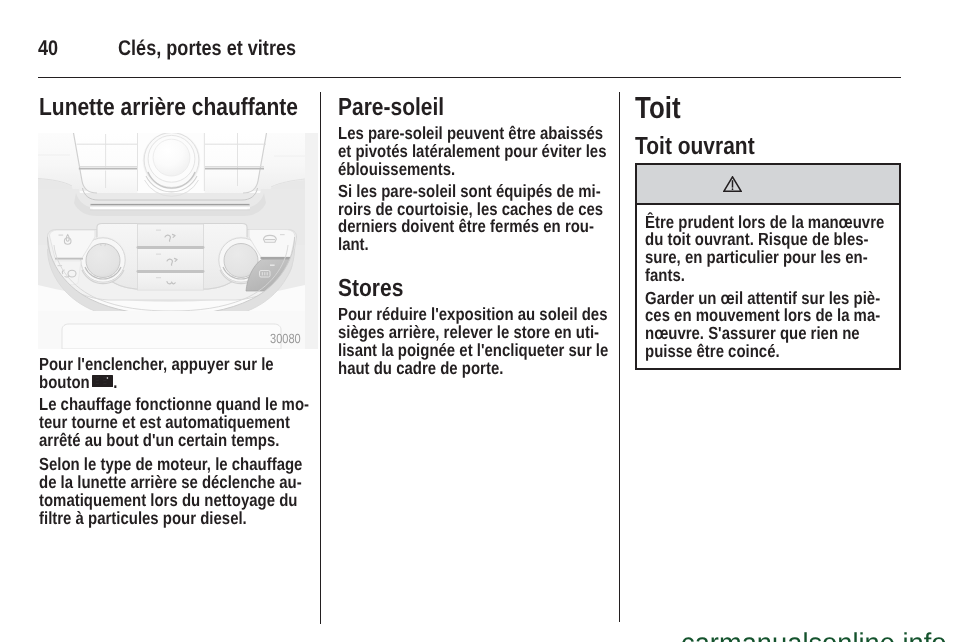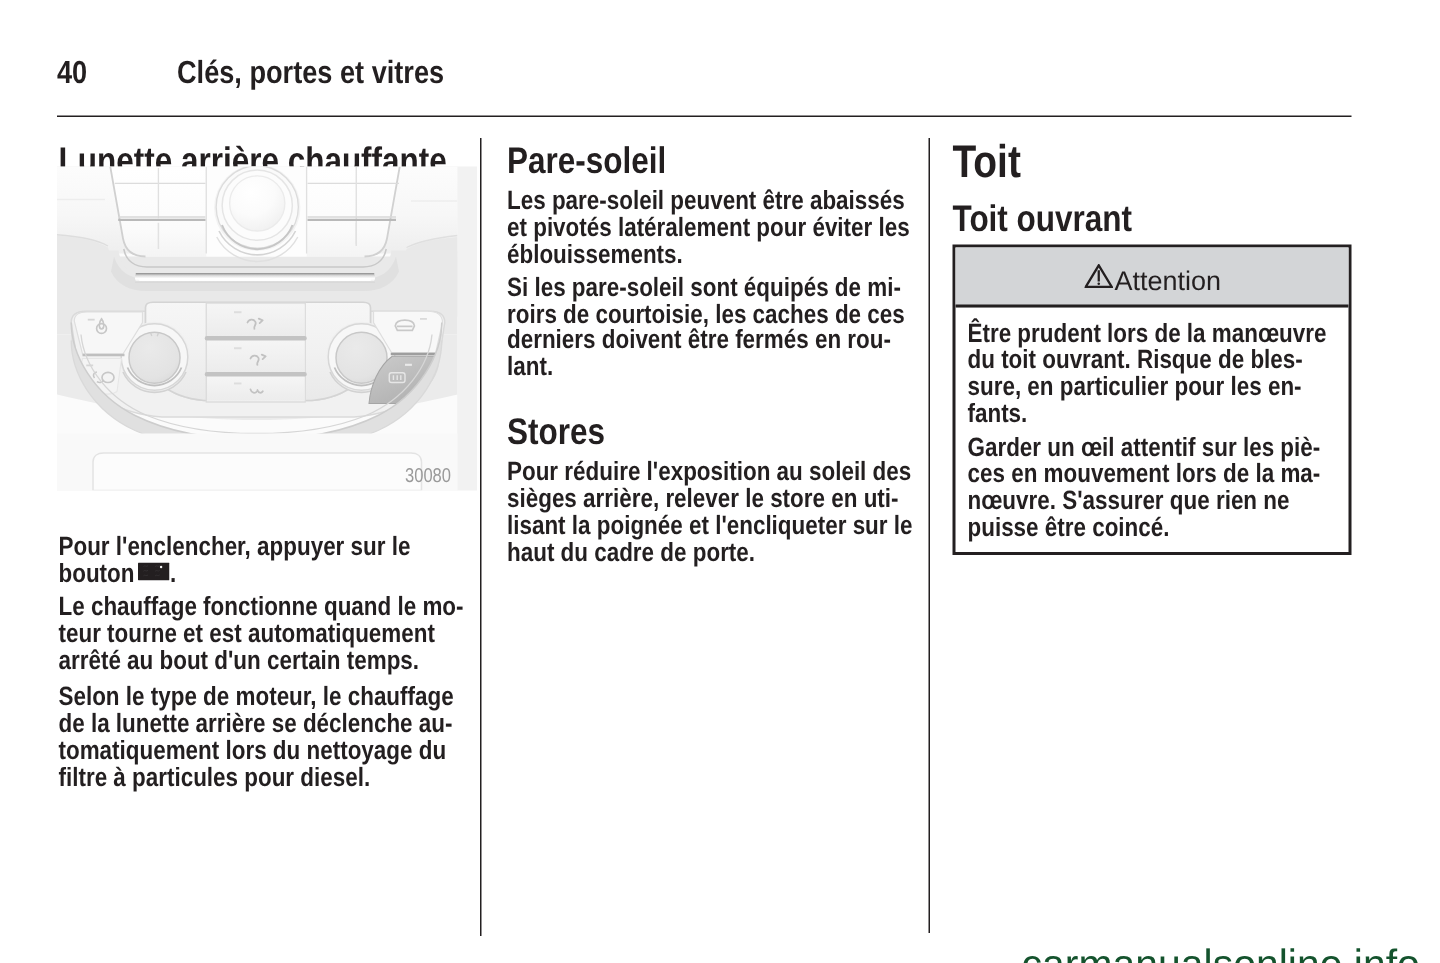--- a/index.html
+++ b/index.html
@@ -18,21 +18,21 @@
   .vsep{position:absolute;width:1.4px;background:#231f20;}
 
   .h-sec{position:absolute;font-size:24.7px;font-weight:bold;line-height:24.7px;white-space:nowrap;
          transform:scaleX(0.85);transform-origin:0 0;}
   .h-main{position:absolute;font-size:30.5px;font-weight:bold;line-height:30.5px;white-space:nowrap;
          transform:scaleX(0.85);transform-origin:0 0;}
   .body{position:absolute;font-size:17.6px;font-weight:bold;line-height:17.85px;white-space:pre;
          transform:scaleX(0.85);transform-origin:0 0;}
 
   
-  .figure{position:absolute;left:38px;top:94px;width:280px;height:216px;overflow:hidden;
+  .figure{position:absolute;left:38px;top:116px;width:280px;height:216px;overflow:hidden;
           background:#f2f2f2;}
   .figure svg{position:absolute;left:0;top:0;}
   .photolabel{position:absolute;left:231.5px;top:199px;font-size:13.3px;color:#9a9a9a;
      font-weight:normal;line-height:13.3px;transform:scaleX(0.83);transform-origin:0 0;}
 
   
   .warnbox{position:absolute;left:635px;top:146px;width:266px;height:207px;
            border:2px solid #231f20;box-sizing:border-box;}
   .warnhdr{position:absolute;left:0;top:0;right:0;height:40px;background:#d3d5d7;
            border-bottom:2px solid #231f20;box-sizing:border-box;text-align:center;}
@@ -303,21 +303,20 @@
   <div class="h-main" style="left:635px;top:76px;">Toit</div>
   <div class="h-sec" style="left:635px;top:118px;">Toit ouvrant</div>
 
   <div class="warnbox">
     <div class="warnhdr">
       <span class="wtri"><svg width="19" height="16" viewBox="0 0 19 16">
             <path d="M9.5 0.9 L18.2 15.3 H0.8 Z" fill="none" stroke="#231f20" stroke-width="1.55" stroke-linejoin="miter"></path>
             <path d="M9.5 4.2 V 11.6" stroke="#231f20" stroke-width="1.5"></path>
             <circle cx="9.5" cy="13.2" r="0.85" fill="#231f20"></circle>
           </svg></span>
-      <div class="warnhdr-inner"><span>Attention</span></div>
     </div>
     <div class="body" style="left:8px;top:48.6px;width:250px;">Être prudent lors de la manœuvre
 du toit ouvrant. Risque de bles-
 sure, en particulier pour les en-
 fants.</div>
     <div class="body" style="left:8px;top:124.6px;width:250px;">Garder un œil attentif sur les piè-
 ces en mouvement lors de la ma-
 nœuvre. S'assurer que rien ne
 puisse être coincé.</div>
   </div>

